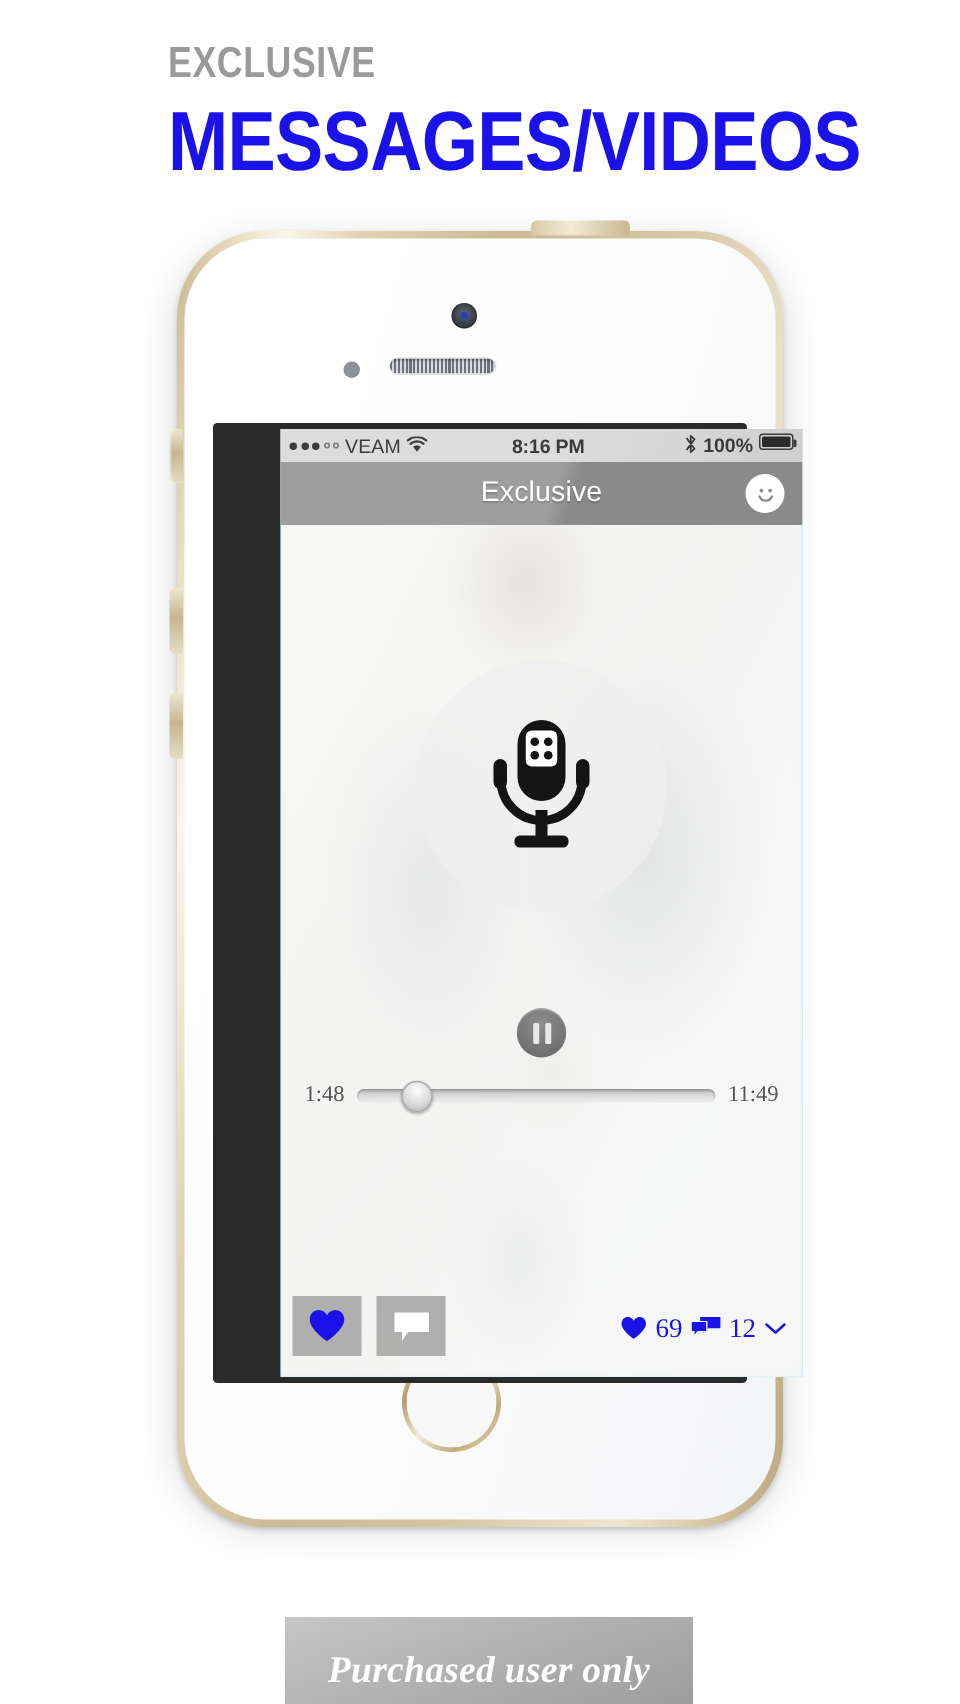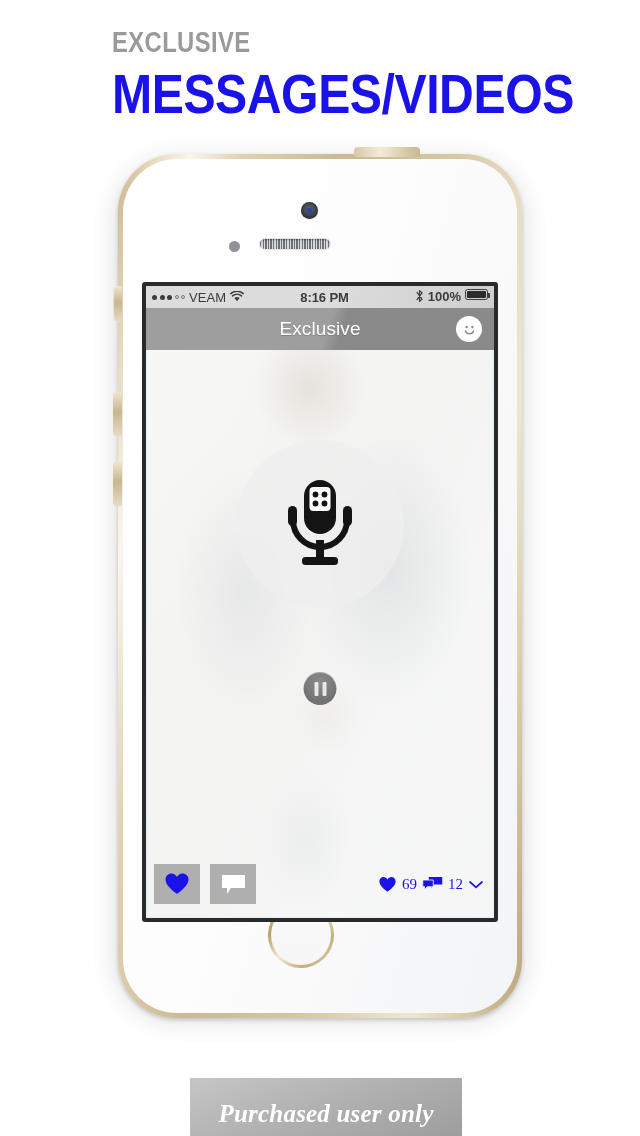--- a/index.html
+++ b/index.html
@@ -156,20 +156,21 @@
     width: 356px; height: 640px;
     background: #2a2a2a;
     border-radius: 3px;
     padding: 4px;
   }
   .screen {
     position: relative;
     width: 100%; height: 100%;
     overflow: hidden;
     background: #7dd3fc;
+    margin-left: 41px;
   }
 
   
   .bg-photo {
     position: absolute; inset: 0;
     background:
       radial-gradient(ellipse 70px 80px at 47% 16%, rgba(176,160,140,0.55) 0%, rgba(190,175,155,0.18) 60%, rgba(255,255,255,0) 80%),
       radial-gradient(ellipse 100px 160px at 70% 45%, rgba(120,125,135,0.30) 0%, rgba(160,165,175,0.10) 65%, rgba(255,255,255,0) 85%),
       radial-gradient(ellipse 86px 150px at 28% 48%, rgba(130,135,145,0.26) 0%, rgba(255,255,255,0) 80%),
       radial-gradient(ellipse 50px 40px at 50% 36%, rgba(215,205,190,0.50) 0%, rgba(255,255,255,0) 75%),
@@ -287,21 +288,21 @@
     display:flex; align-items:center; justify-content:center;
   }
   .sq-btn.like { left: 8px; }
   .sq-btn.comment { left: 64px; }
 
   .counts {
     position: absolute; right: 10px; top: 12px;
     display:flex; align-items:center; gap:5px;
     color:#1a12e8;
     font-family: "Liberation Serif", serif;
-    font-size: 15px;
+    font-size: 18px;
   }
   .counts .num { line-height:1; }
 
   
   .banner {
     position: absolute;
     left: 190px; top: 1078px;
     width: 272px; height: 72px;
     background: linear-gradient(160deg, #c6c6c6 0%, #b3b3b3 40%, #9a9a9a 100%);
     display:flex; align-items:center; justify-content:center;
@@ -411,20 +412,27 @@
           <rect x="22" y="81" width="36" height="8" rx="3.5" fill="#141414"></rect>
         </svg>
       </div>
 
 
       <div class="pause-btn">
         <i></i>
             <i></i>
       </div>
 
+      <div class="scrub-row">
+        <span class="time-label">1:48</span>
+        <span class="track">
+          <span class="track-knob"></span>
+        </span>
+        <span class="time-label">11:49</span>
+      </div>
 
       <div class="action-row">
 
         <div class="sq-btn like">
           <svg width="26" height="24" viewBox="0 0 26 24">
             <path d="M13 22 C13 22 1.5 14.5 1.5 7.6 C1.5 3.9 4.3 1.4 7.5 1.4 C9.9 1.4 11.9 2.8 13 4.9 C14.1 2.8 16.1 1.4 18.5 1.4 C21.7 1.4 24.5 3.9 24.5 7.6 C24.5 14.5 13 22 13 22 Z" fill="#1a12e8"></path>
           </svg>
         </div>
 
         <div class="sq-btn comment">

